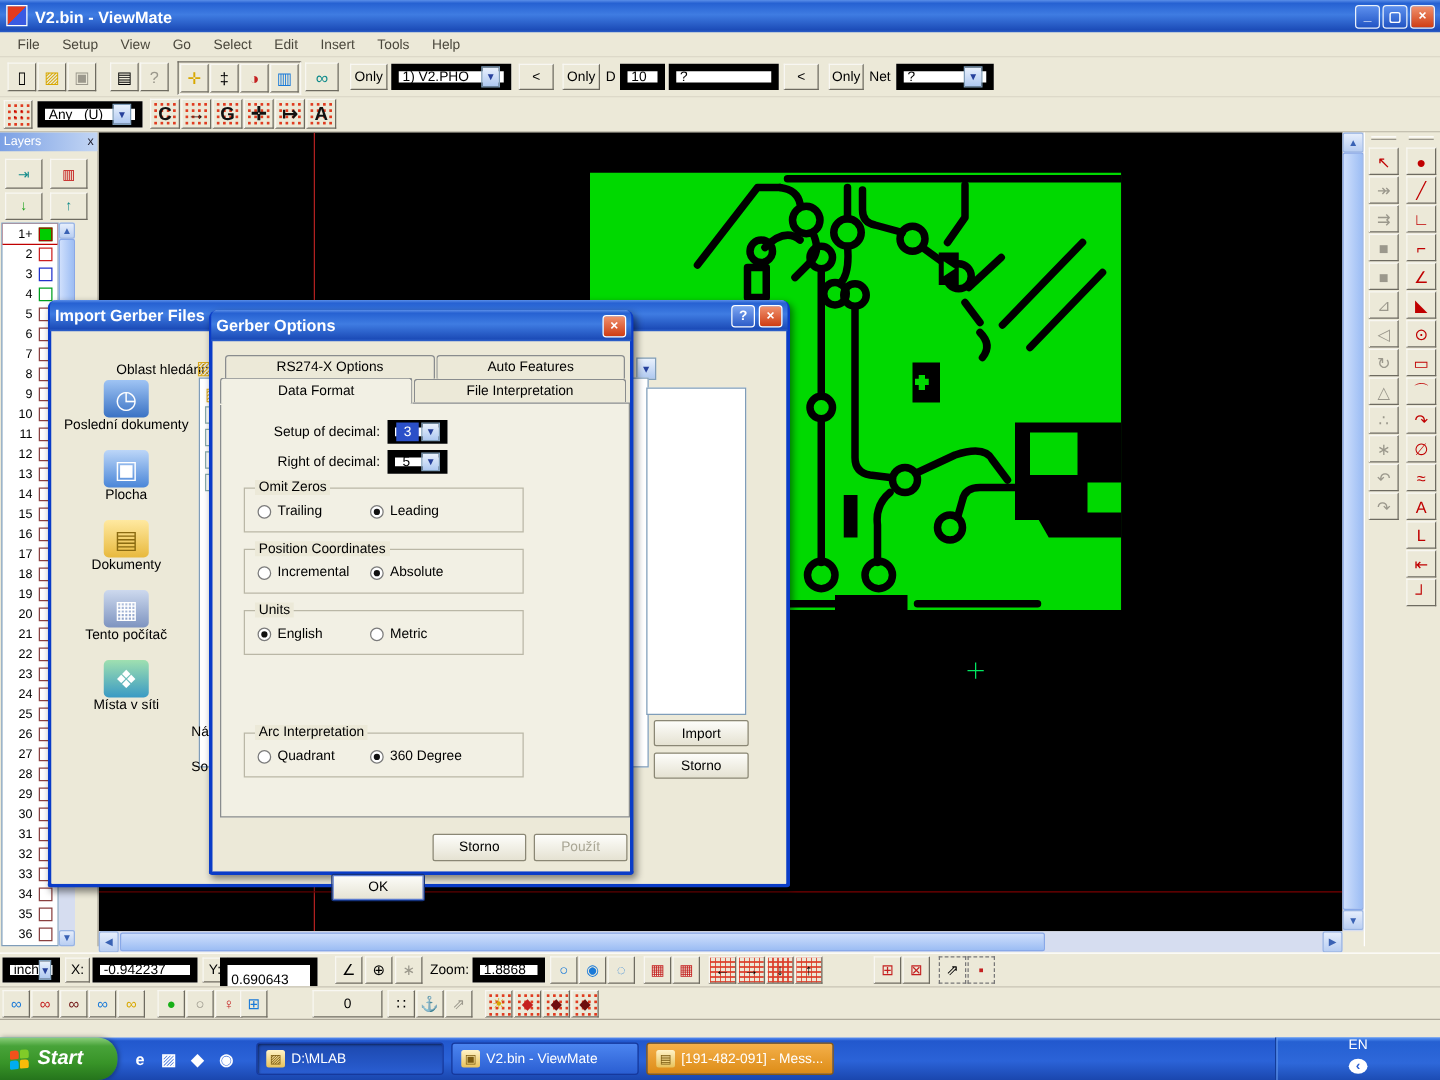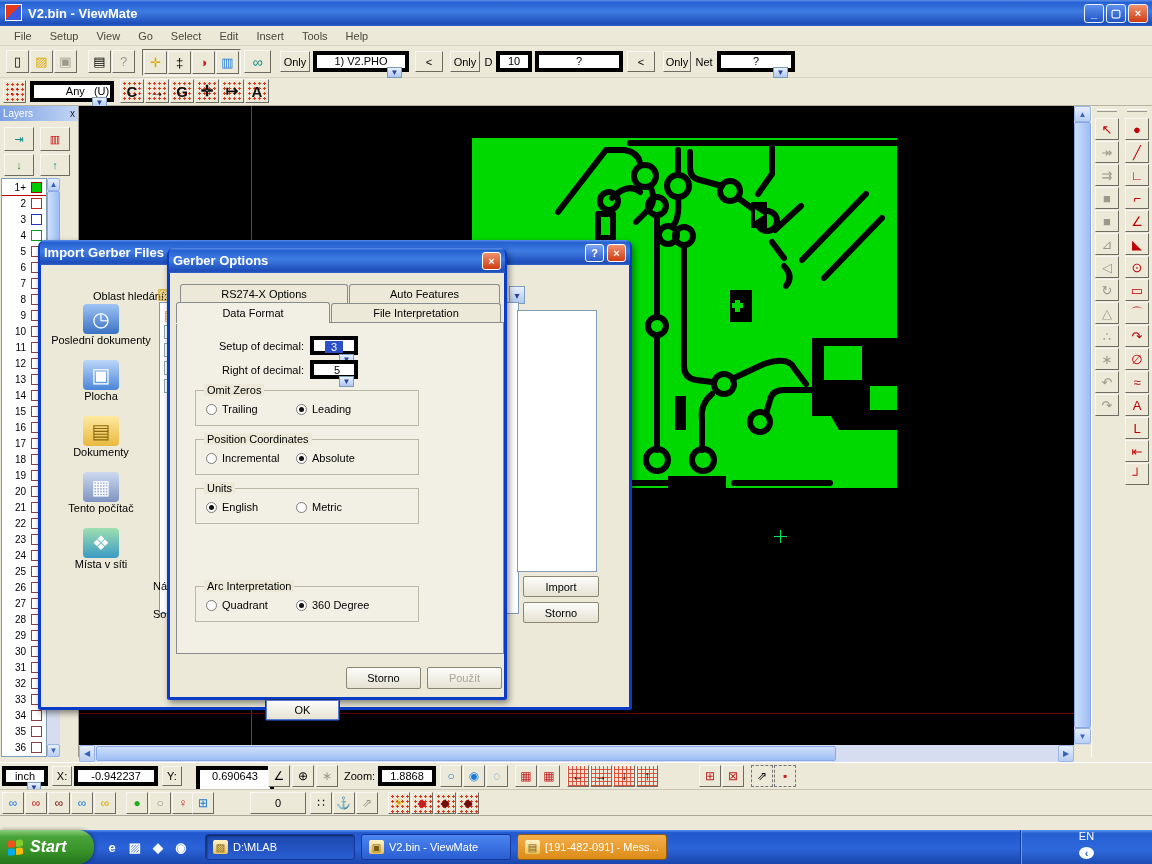--- a/index.html
+++ b/index.html
@@ -5,21 +5,21 @@
 *{box-sizing:border-box;}
 html,body{margin:0;padding:0;}
 body{width:1152px;height:864px;position:relative;overflow:hidden;
  font-family:"Liberation Sans",sans-serif;font-size:11px;background:#ece9d8;color:#000;}
 .abs{position:absolute;}
 .flex{display:flex;align-items:center;}
 
 .t3{background:#ece9d8;border:1px solid;border-color:#f8f7f2 #6e6b60 #6e6b60 #f8f7f2;}
 .t3in{background:#ece9d8;border:1px solid;border-color:#6e6b60 #f8f7f2 #f8f7f2 #6e6b60;}
 .btn{display:flex;align-items:center;justify-content:center;cursor:default;}
-.field{background:#fff;border:4px solid #000000;padding:0 3px;display:flex;align-items:center;font-size:11px;flex-direction:column;}
+.field{background:#fff;border:6px solid #000000;padding:0 3px;display:flex;align-items:center;font-size:11px;}
 .ddb{background:linear-gradient(#e9f1fd,#aec8f0);border:1px solid #7f9db9;color:#27419c;
  font-size:8px;display:flex;align-items:center;justify-content:center;}
 .dis{color:#9b988c !important;}
 
 .titlebar{background:linear-gradient(180deg,#5a8ee8 0%,#2661d2 10%,#3f7ce2 45%,#1c4cb8 92%,#2f63cc 100%);
  color:#fff;font-weight:bold;font-size:13px;display:flex;align-items:center;padding:0 4px;}
 .winbtn{width:20px;height:19px;margin-left:2px;border-radius:3px;border:1px solid #eaf1fb;
  color:#fff;font-weight:bold;font-size:11px;display:flex;align-items:center;justify-content:center;
  background:linear-gradient(#5d90ee,#2154c4);}
 .winbtn.close{background:linear-gradient(#f0926f,#cf3c12);}
@@ -183,21 +183,21 @@
   <span class="abs btn" style="left:692px;top:5px;width:24px;height:21px;">Net</span>
   <div class="abs field" style="left:717px;top:5px;width:78px;height:21px;">
     <span>?</span>
     <span class="ddb" style="margin-left:auto;width:15px;height:17px;">▼</span>
   </div>
 </div>
 
 <div class="abs" style="left:0;top:78px;width:1152px;height:28px;background:#ece9d8;border-bottom:1px solid #b8b4a4;">
   <span class="abs t3 btn tbtn redpat" style="left:3px;top:2px;color:#c00000;">∷</span>
   <div class="abs field" style="left:30px;top:3px;width:84px;height:21px;">
-    <span style="white-space:pre;margin-left:31px;">Any   (U)</span>
+    <span style="white-space:pre;">Any   (U)</span>
     <span class="ddb" style="margin-left:auto;width:15px;height:17px;">▼</span>
   </div>
   <div class="abs flex" style="left:120px;top:1px;gap:1px;">
 
   <span class="t3 btn redpat" style="width:24px;height:24px;font-weight:bold;font-size:15px;">
         <i style="font-style:normal;color:#111;">C</i>
       </span>
       <span class="t3 btn redpat" style="width:24px;height:24px;font-weight:bold;font-size:15px;">
         <i style="font-style:normal;color:#111;">→</i>
       </span>
@@ -741,21 +741,21 @@
 <div class="abs" style="left:0;top:762px;width:1152px;height:27px;background:#ece9d8;border-top:1px solid #fff;">
   <div class="abs field" style="left:2px;top:3px;width:46px;height:20px;">
     <span>inch</span>
     <span class="ddb" style="margin-left:auto;width:14px;height:16px;">▼</span>
   </div>
   <span class="abs t3 btn" style="left:52px;top:3px;width:20px;height:20px;">X:</span>
   <div class="abs field" style="left:74px;top:3px;width:84px;height:20px;">
       <span>-0.942237</span>
     </div>
   <span class="abs t3 btn" style="left:162px;top:3px;width:20px;height:20px;">Y:</span>
-  <div class="abs field" style="left:196px;top:3px;width:78px;height:36px;">
+  <div class="abs field" style="left:176px;top:3px;width:78px;height:36px;">
       <span>0.690643</span>
     </div>
   <span class="abs t3 btn sic" style="left:268px;top:2px;">∠</span>
   <span class="abs t3 btn sic" style="left:292px;top:2px;">⊕</span>
   <span class="abs t3 btn sic dis" style="left:316px;top:2px;">∗</span>
   <span class="abs" style="left:344px;top:7px;">Zoom:</span>
   <div class="abs field" style="left:378px;top:3px;width:58px;height:20px;">
       <span>1.8868</span>
     </div>
   <div class="abs flex" style="left:440px;top:2px;gap:1px;">

